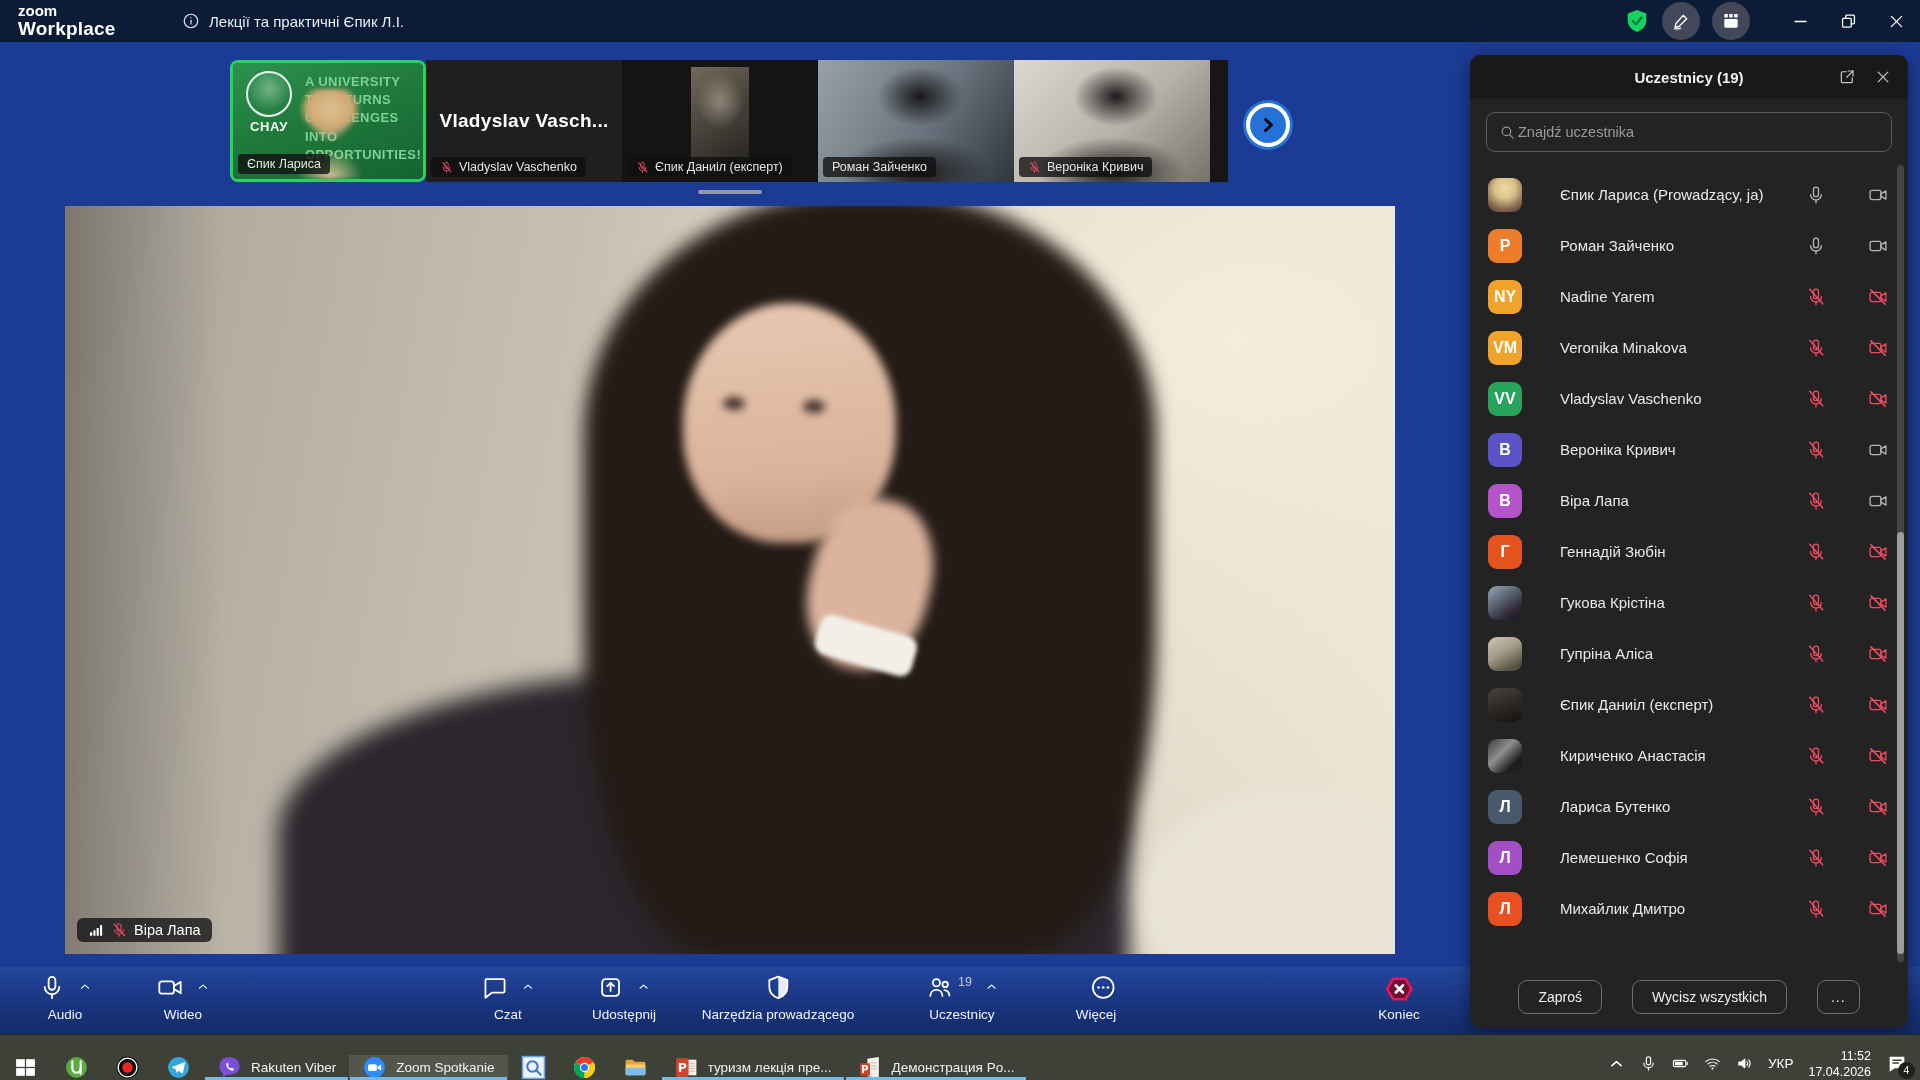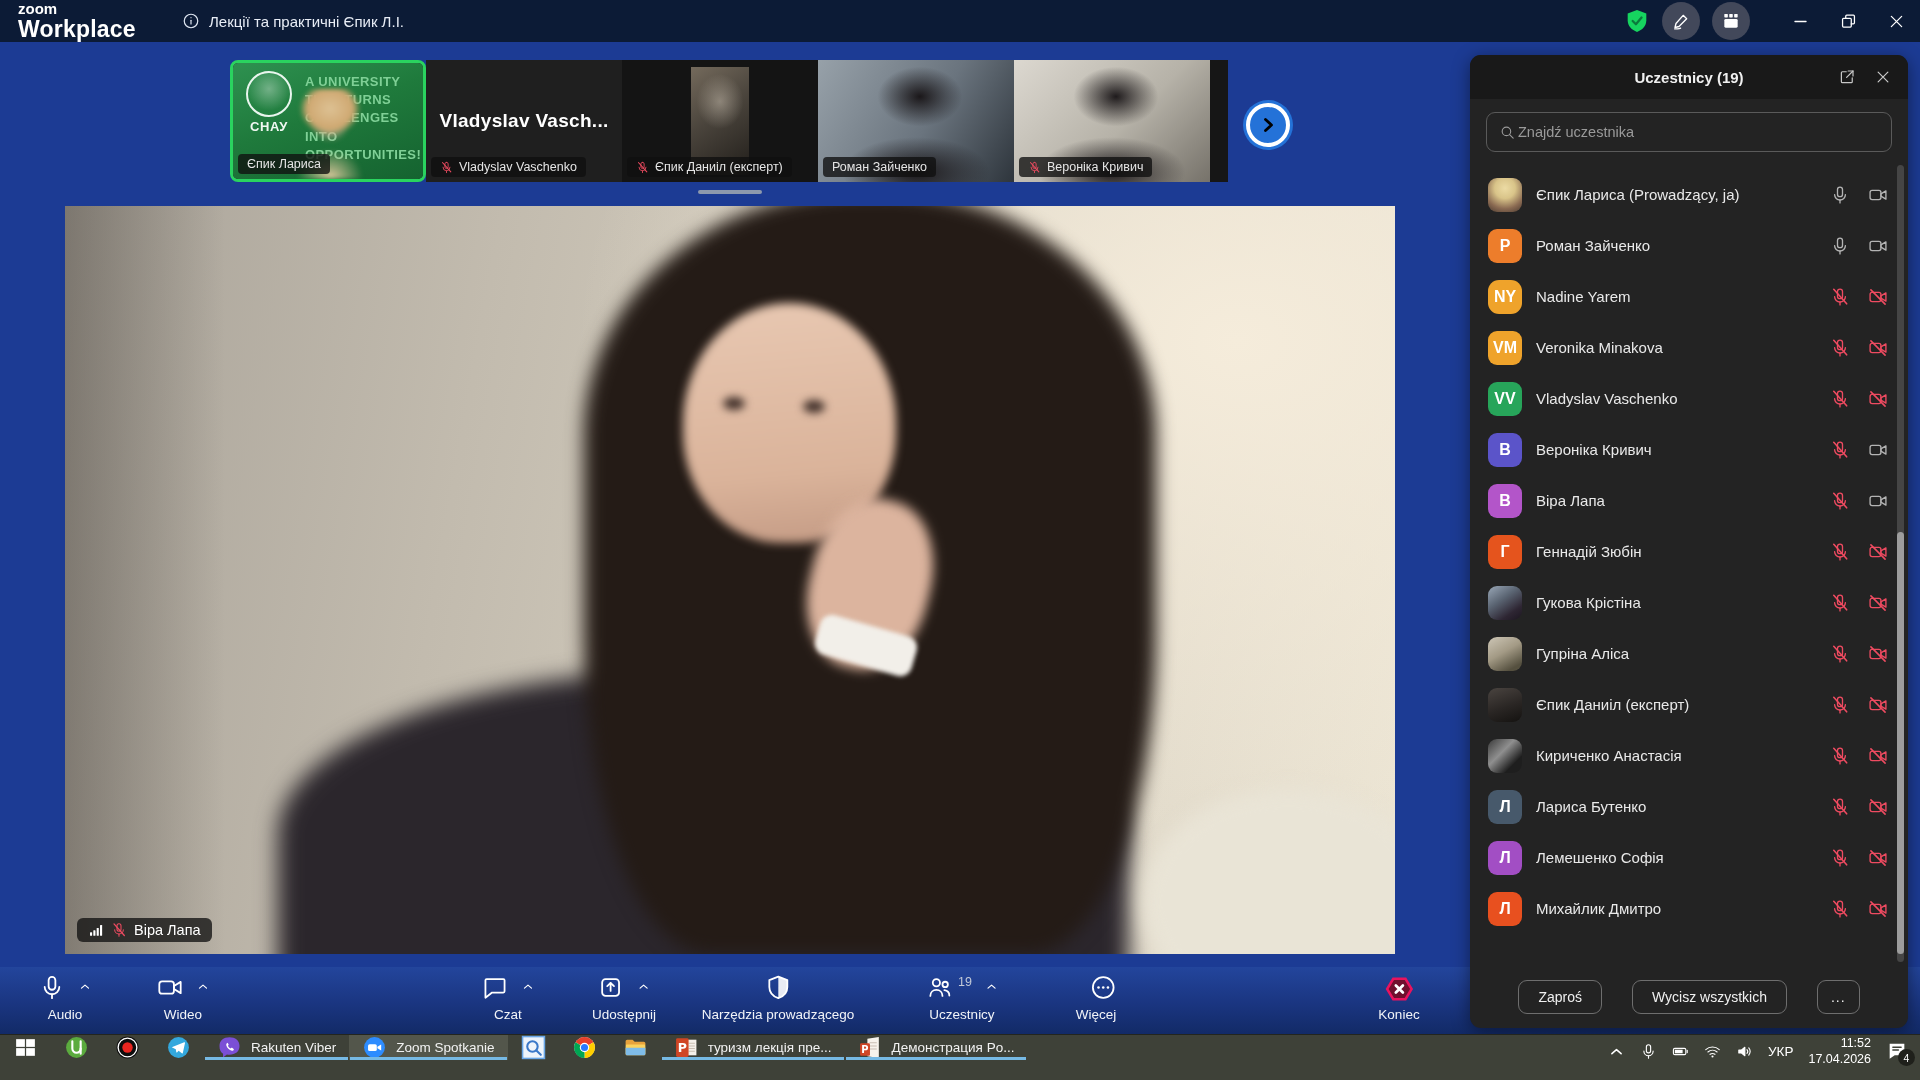--- a/index.html
+++ b/index.html
@@ -4,21 +4,21 @@
 <style>
   html,body{margin:0;padding:0;background:#000;}
   .stage{position:relative;width:1920px;height:1080px;overflow:hidden;
     font-family:"Liberation Sans",sans-serif;background:#1c3b94;-webkit-font-smoothing:antialiased;}
   svg{display:block}
   
   .titlebar{position:absolute;top:0;left:0;right:0;height:42px;background:#0c1b36;
     display:flex;align-items:center;color:#fff;z-index:30;}
   .brand{margin-left:18px;line-height:1.05;width:150px;}
   .brand-z{font-size:15px;font-weight:700;}
-  .brand-w{font-size:23px;font-weight:600;letter-spacing:.2px;}
+  .brand-w{font-size:19px;font-weight:600;letter-spacing:.2px;}
   .meeting-info{display:flex;align-items:center;gap:9px;margin-left:14px;}
   .meeting-info .ic16 svg{width:18px;height:18px;color:#dfe6f2;}
   .meeting-title{font-size:15px;color:#e8edf6;}
   .title-actions{margin-left:auto;display:flex;align-items:center;}
   .sec-shield svg{width:26px;height:26px;}
   .circle-btn{width:38px;height:38px;border-radius:50%;background:#42485a;border:none;cursor:pointer;
     display:flex;align-items:center;justify-content:center;margin-left:12px;}
   .circle-btn svg{width:20px;height:20px;color:#fff;}
   .win-btn{width:48px;height:42px;background:transparent;border:none;color:#fff;cursor:pointer;
     display:flex;align-items:center;justify-content:center;}
@@ -112,36 +112,36 @@
   .panel-hicons span{color:#c8c8c8;cursor:pointer;}
   .panel-hicons svg{width:18px;height:18px;}
   .search-wrap{padding:13px 16px 11px;flex:0 0 auto;}
   .search-box{height:38px;border:1.5px solid #5a5a5a;border-radius:9px;display:flex;align-items:center;
     padding:0 12px;gap:0;color:#9a9a9a;}
   .search-box svg{width:17px;height:17px;flex:0 0 auto;}
   .search-box input{flex:1;background:transparent;border:none;outline:none;color:#e8e8e8;font-size:14.5px;
     font-family:"Liberation Sans",sans-serif;}
   .search-box input::placeholder{color:#9a9a9a;}
   .plist{flex:1;overflow:hidden;position:relative;padding-top:6px;}
-  .prow{height:51px;display:flex;align-items:center;padding:0 20px 0 18px;cursor:pointer;}
+  .prow{height:51px;display:flex;align-items:center;padding:0 20px 0 18px;cursor:pointer;gap:24px;}
   .avatar{width:34px;height:34px;border-radius:9px;flex:0 0 auto;display:flex;align-items:center;justify-content:center;
     color:#fff;font-weight:700;font-size:16px;overflow:hidden;}
   .pname{flex:1;margin-left:14px;color:#e9e9e9;font-size:15px;white-space:nowrap;overflow:hidden;text-overflow:ellipsis;}
   .p-ic{color:#b4b4b4;margin-left:18px;flex:0 0 auto;}
   .p-ic svg{width:20px;height:20px;}
   .p-ic.mic-muted-icon,.p-ic.cam-off-icon{color:#ef4b61;}
   .panel-scroll{position:absolute;right:4px;top:110px;bottom:66px;width:7px;border-radius:4px;background:#454545;}
   .panel-scroll-thumb{position:absolute;left:0;right:0;top:46%;height:53%;border-radius:4px;background:#9d9d9d;cursor:pointer;}
   .panel-footer{flex:0 0 auto;height:62px;display:flex;align-items:center;justify-content:center;gap:30px;}
   .pf-btn{background:transparent;border:1px solid #6e6e6e;border-radius:9px;color:#f0f0f0;font-size:14px;
     padding:8px 19px;cursor:pointer;font-family:"Liberation Sans",sans-serif;white-space:nowrap;}
   .pf-more{padding:8px 13px;letter-spacing:1px;}
   
   .taskbar{position:absolute;left:0;right:0;bottom:0;height:45px;background:#3e4138;border-top:1px solid #23251f;
-    display:flex;align-items:flex-start;z-index:40;color:#fff;}
+    display:flex;align-items:flex-end;z-index:40;color:#fff;}
   .task-items{display:flex;align-items:stretch;}
   .titem{display:flex;align-items:center;justify-content:center;gap:9px;padding:0 13px;position:relative;cursor:pointer;}
   .titem-icon svg{width:25px;height:25px;}
   .titem-label{font-size:13.5px;color:#f2f2f2;white-space:nowrap;}
   .titem.open::after,.titem.active::after{content:'';position:absolute;left:1px;right:1px;bottom:0;height:3px;background:#76b9e4;}
   .titem.active{background:#53564b;}
   .tray{margin-left:auto;display:flex;align-items:center;gap:15px;padding-right:12px;}
   .tray-ic{color:#fff;cursor:pointer;}
   .tray-ic svg{width:17px;height:17px;}
   .tray-lang{font-size:13.5px;cursor:pointer;}
@@ -536,21 +536,21 @@
             </svg>
           </span>
           <span class="p-ic cam-icon">
             <svg viewBox="0 0 24 24" fill="none" stroke="currentColor" stroke-width="1.6" stroke-linecap="round" stroke-linejoin="round">
               <rect x="2.5" y="6.5" width="13" height="11" rx="2.5"></rect>
               <path d="M15.5 10.6l6-3.6v10l-6-3.6z"></path>
             </svg>
           </span>
         </div>
         <div class="prow">
-          <span class="avatar letter" style="background: rgb(239, 163, 43); border-radius: 11px;">
+          <span class="avatar letter" style="background: rgb(239, 163, 43);">
             <span>NY</span>
           </span>
           <span class="pname">Nadine Yarem</span>
           <span class="p-ic mic-muted-icon">
             <svg viewBox="0 0 24 24" fill="none" stroke="currentColor" stroke-width="1.6" stroke-linecap="round" stroke-linejoin="round">
               <rect x="9" y="2.5" width="6" height="11.5" rx="3"></rect>
               <path d="M5.5 11.5a6.5 6.5 0 0 0 13 0"></path>
               <path d="M12 18.2v3.3"></path>
               <path d="M4.5 2.8l15.5 17.4" stroke-width="1.9"></path>
             </svg>

